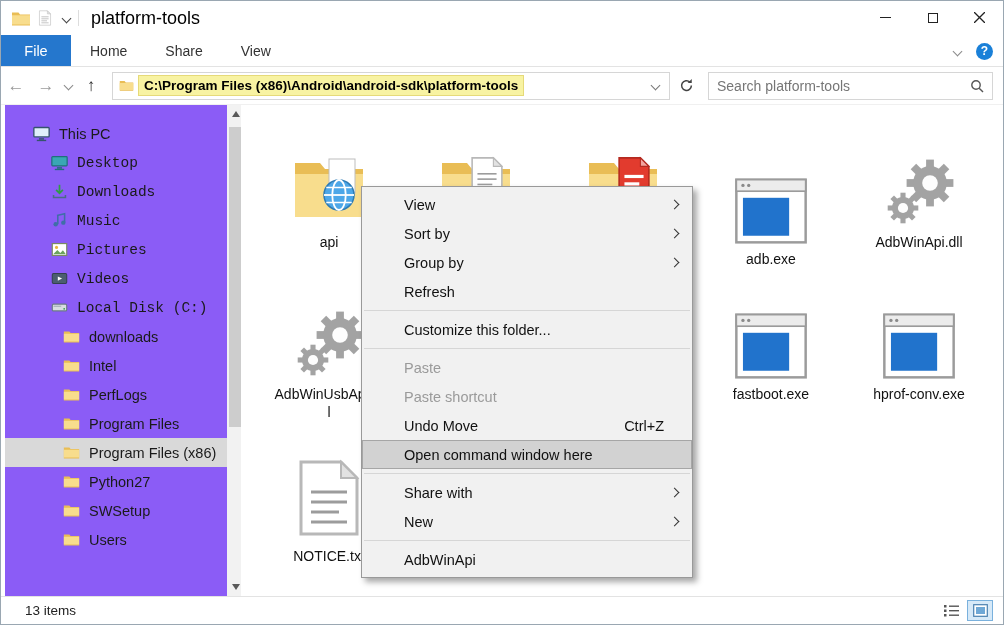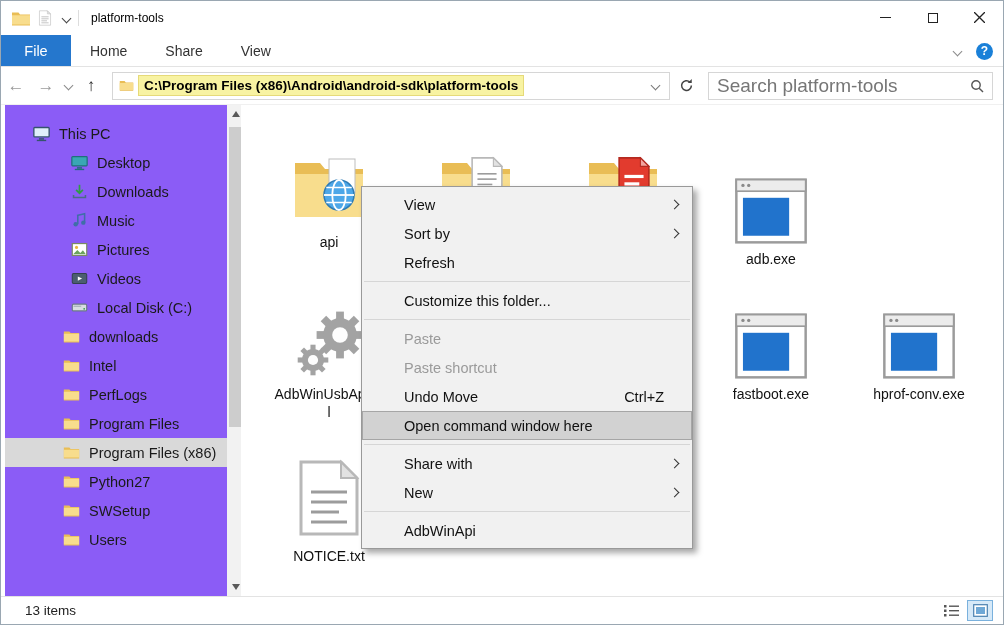--- a/index.html
+++ b/index.html
@@ -10,21 +10,21 @@
   
   .titlebar { position:absolute; top:0; left:0; width:100%; height:34px; background:#fff;
               display:flex; align-items:center; padding-left:10px; }
   .tb-icon { width:20px; height:17px; margin-right:7px; flex:none; }
   .chev { display:inline-block; width:7px; height:7px; border-right:1.5px solid #444;
           border-bottom:1.5px solid #444; }
   .chev.down { transform:rotate(45deg); }
   .chev.right { transform:rotate(-45deg); }
   .tb-chev { margin:0 8px 0 4px; }
   .tb-divider { width:1px; height:16px; background:#ddd; margin-right:12px; }
-  .tb-title { font-size:12px; color:#000; }
+  .tb-title { font-size:18px; color:#000; }
   .win-controls { position:absolute; right:0; top:0; display:flex; height:33px; }
   .win-btn { width:47px; height:33px; display:flex; align-items:center; justify-content:center; cursor:default; }
   .min-line { width:11px; height:1px; background:#222; }
   .max-box { width:10px; height:10px; border:1px solid #222; }
 
   
   .ribbon { position:absolute; top:34px; left:0; width:100%; height:32px; background:#fff;
             border-bottom:1px solid #e3e3e3; display:flex; align-items:stretch; }
   .tab-file { width:70px; background:#2577cd; color:#fff; display:flex; align-items:center;
               justify-content:center; font-size:14.5px; }
@@ -42,29 +42,29 @@
   .address-box { position:relative; margin-left:6px; width:558px; height:28px; border:1px solid #d6d6d6;
                  display:flex; align-items:center; padding:0 6px; background:#fff; }
   .addr-mini-icon { width:15px; height:13px; margin-right:4px; flex:none; }
   .address-path { background:#f8f3a2; border:1px solid #e6da79; font-weight:bold; font-size:13.5px;
                   padding:2px 5px; white-space:nowrap; color:#000; }
   .addr-chev { margin-left:auto; margin-right:4px; }
   .refresh-btn { width:32px; display:flex; justify-content:center; align-items:center; }
   .search-box { margin-left:6px; margin-right:10px; flex:1; height:28px; border:1px solid #d6d6d6;
                 display:flex; align-items:center; padding:0 8px; background:#fff; }
   .search-input { border:none; outline:none; flex:1; font-family:"Liberation Sans",sans-serif;
-                  font-size:19px; color:#333; }
+                  font-size:14px; color:#333; }
   .search-input::placeholder { color:#767676; }
 
   
   .sidebar { position:absolute; top:104px; left:4px; width:240px; bottom:28px; background:#8b5cf6; overflow:hidden; }
   .side-list { position:absolute; top:14px; left:0; right:18px; }
   .side-item { height:29px; display:flex; align-items:center; gap:9px; font-size:14.5px;
                color:#1a1a1a; padding-left:28px; white-space:nowrap; }
-  .side-item.lvl1 { padding-left:66px; }
+  .side-item.lvl1 { padding-left:46px;font-family:Liberation Mono, monospace; }
   .side-item.lvl2 { padding-left:58px; }
   .side-item.selected { background:#d9d9d9; }
   .sicon { width:17px; height:17px; flex:none; }
   .side-scrollbar { position:absolute; right:0; top:0; bottom:0; width:18px; background:#f2f2f2; }
   .sb-arrow { position:absolute; left:0; width:18px; height:18px; display:flex;
               align-items:center; justify-content:center; }
   .sb-arrow.top { top:0; } .sb-arrow.bottom { bottom:0; }
   .tri-up { width:0; height:0; border-left:4px solid transparent; border-right:4px solid transparent;
             border-bottom:6px solid #5a5a5a; }
   .tri-down { width:0; height:0; border-left:4px solid transparent; border-right:4px solid transparent;
@@ -413,28 +413,37 @@
 
     <div class="file-item pos-c4r1">
       <div class="file-icon">
         <svg width="76" height="66" viewBox="0 0 44 40">
             <use href="#sym-app"></use>
           </svg>
       </div>
       <div class="file-label">adb.exe</div>
     </div>
 
-
-    <div class="file-item pos-c1r2">
+    <div class="file-item pos-c5r1">
       <div class="file-icon">
         <svg width="78" height="72" viewBox="0 0 78 72">
           <use href="#sym-gear" x="24" y="2" width="52" height="52"></use>
           <use href="#sym-gear" x="6" y="36" width="34" height="34"></use>
         </svg>
       </div>
+      <div class="file-label">AdbWinApi.dll</div>
+    </div>
+
+    <div class="file-item pos-c1r2">
+      <div class="file-icon">
+        <svg width="78" height="72" viewBox="0 0 78 72">
+          <use href="#sym-gear" x="24" y="2" width="52" height="52"></use>
+          <use href="#sym-gear" x="6" y="36" width="34" height="34"></use>
+        </svg>
+      </div>
       <div class="file-label wrap-110">AdbWinUsbApi.dll</div>
     </div>
 
     <div class="file-item pos-c4r2">
       <div class="file-icon">
         <svg width="76" height="66" viewBox="0 0 44 40">
             <use href="#sym-app"></use>
           </svg>
       </div>
       <div class="file-label">fastboot.exe</div>
@@ -459,20 +468,24 @@
     </div>
   </div>
 
   <div class="context-menu">
     <div class="menu-item">
       <span>View</span>
       <span class="chev right mi-arrow"></span>
     </div>
     <div class="menu-item">
       <span>Sort by</span>
+      <span class="chev right mi-arrow"></span>
+    </div>
+    <div class="menu-item">
+      <span>Group by</span>
       <span class="chev right mi-arrow"></span>
     </div>
     <div class="menu-item">
       <span>Refresh</span>
     </div>
     <div class="menu-sep"></div>
     <div class="menu-item">
       <span>Customize this folder...</span>
     </div>
     <div class="menu-sep"></div>

